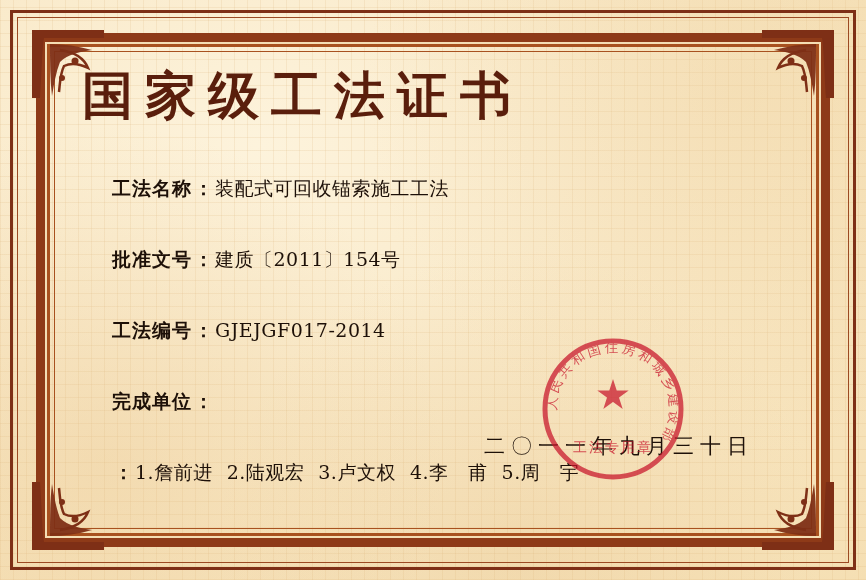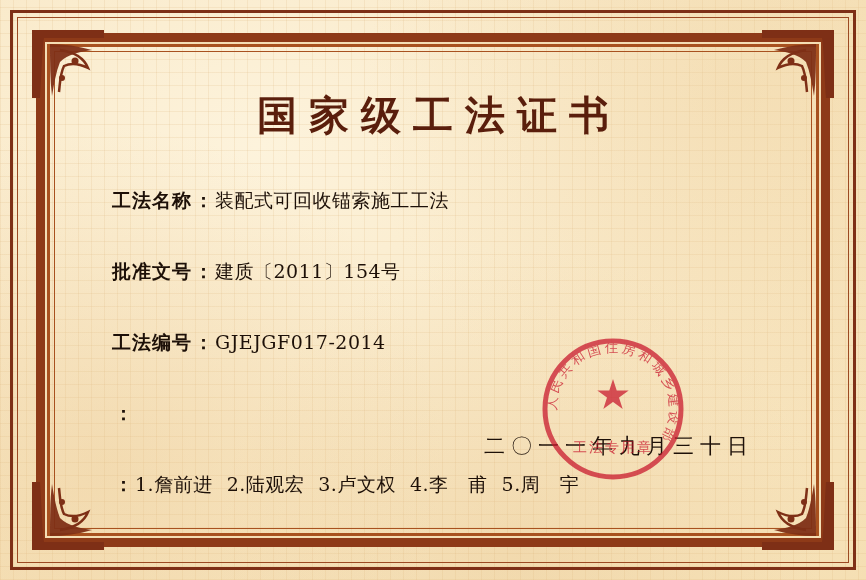--- a/index.html
+++ b/index.html
@@ -63,24 +63,23 @@
   #corner-tr { right: 30px; top: 28px; transform: scaleX(-1); }
   #corner-bl { left: 30px;  bottom: 28px; transform: scaleY(-1); }
   #corner-br { right: 30px; bottom: 28px; transform: scale(-1,-1); }
 
   
   #content {
     position: absolute;
     left: 70px; right: 70px; top: 62px; bottom: 62px;
   }
   #title {
-    text-align: center;
-    margin-top: 26px;
-    font-family: "DejaVu Serif", serif;
-    font-size: 40px;
+    text-align: left;
+    font-family: "DejaVu Serif", serif;
+    font-size: 51px;
     font-weight: bold;
     letter-spacing: 12px;
     color: #5a1e0c;
     text-indent: 12px;
   }
   #fields {
     margin-top: 42px;
     padding-left: 42px;
   }
   .field-row {
@@ -202,20 +201,21 @@
         <span class="field-value">建质〔2011〕154号</span>
       </div>
 
       <div class="field-row">
         <span class="field-label">工法编号</span>
         <span class="field-colon">：</span>
         <span class="field-value mono">GJEJGF017-2014</span>
       </div>
 
       <div class="field-row">
+        <span class="field-label">完成单位</span>
         <span class="field-colon">：</span>
       </div>
 
       <div class="field-row">
         <span class="field-colon">：</span>
         <span class="field-value">
           <span class="person">1.詹前进</span><span class="person">2.陆观宏</span><span class="person">3.卢文权</span><span class="person">4.李　甫</span><span class="person">5.周　宇</span>
         </span>
       </div>
 

